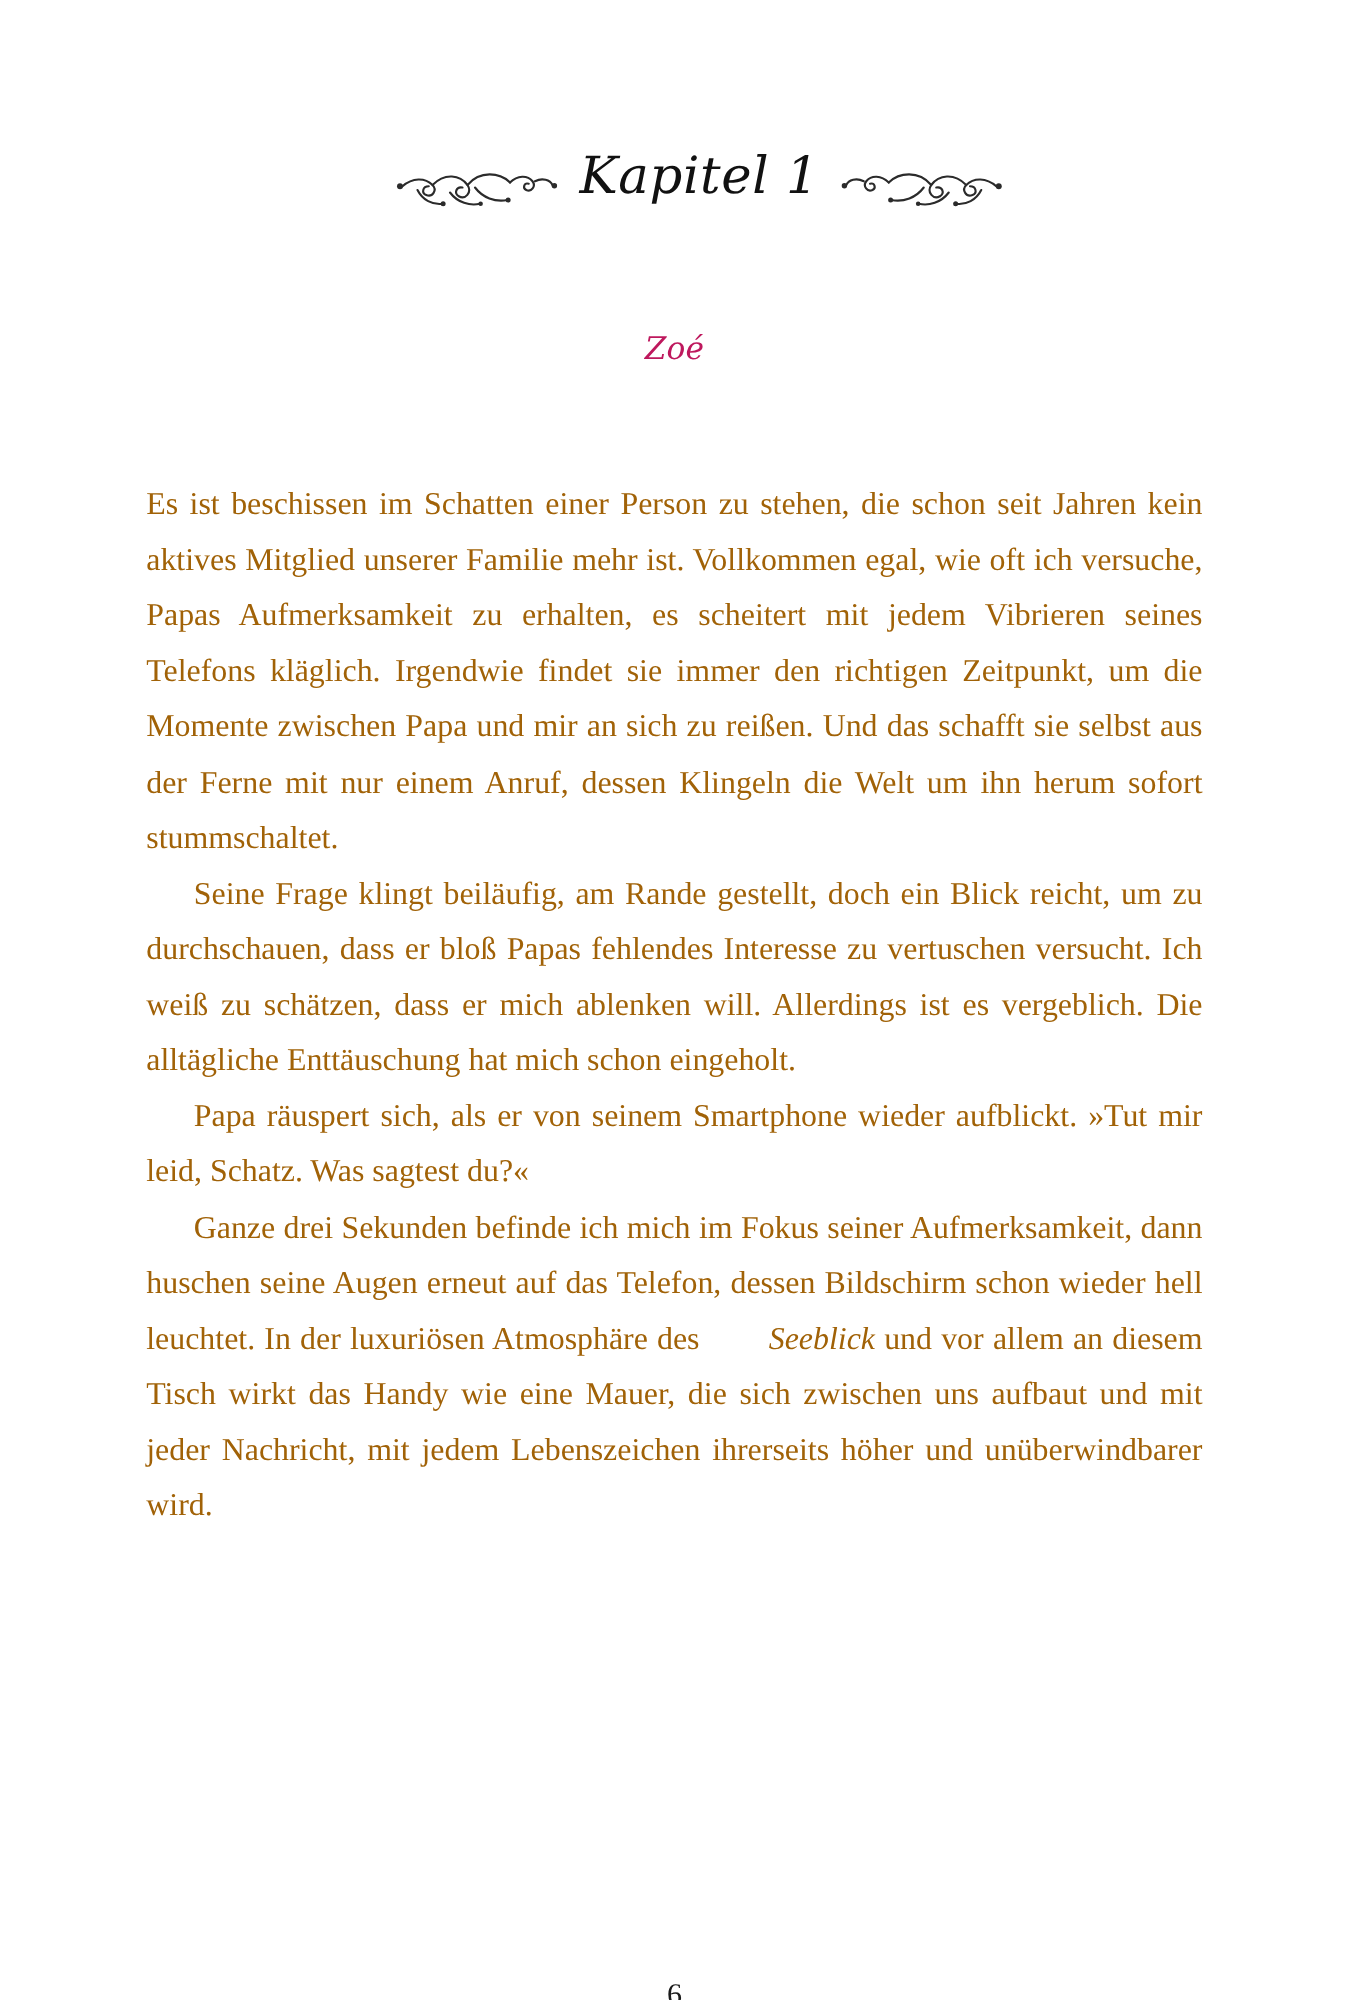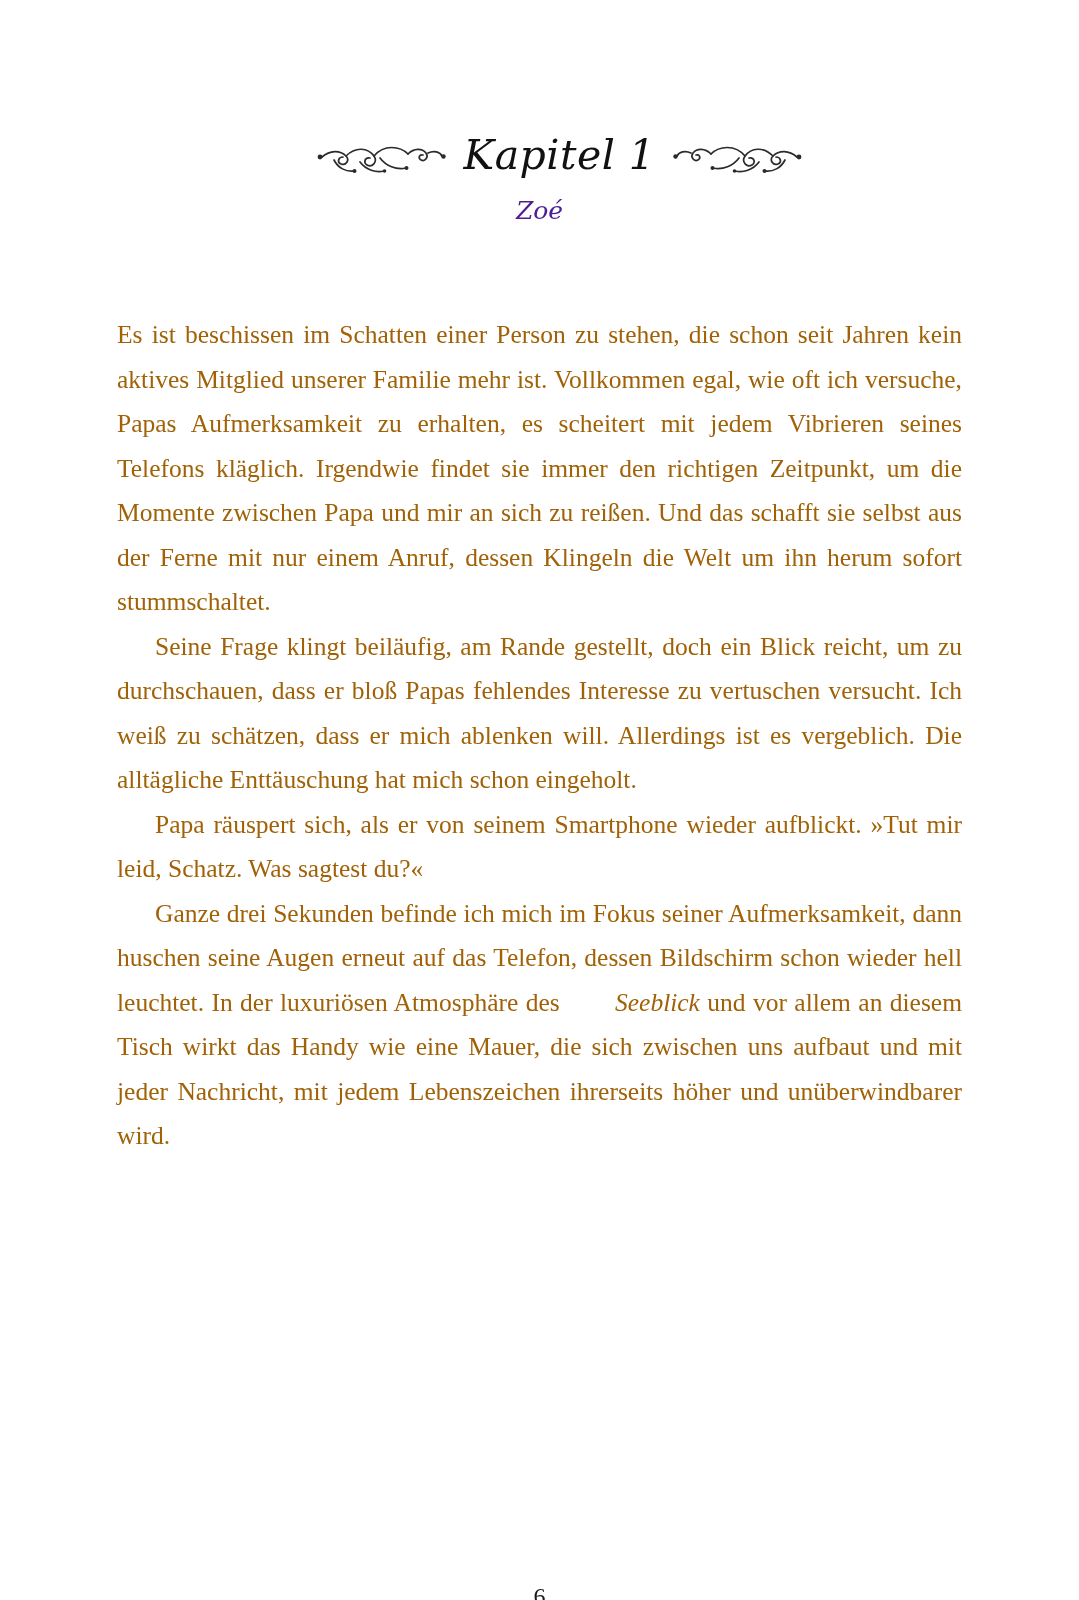--- a/index.html
+++ b/index.html
@@ -20,21 +20,20 @@
     width: 1079px;
     height: 1600px;
     padding: 0;
     position: relative;
   }
 
   
   .chapter-head {
     margin-top: 118px;
     display: flex;
-    align-items: center;
     justify-content: center;
     gap: 18px;
     height: 78px;
     padding-left: 40px;
   }
   .chapter-title {
     font-family: "DejaVu Serif", "Liberation Serif", serif;
     font-style: italic;
     font-size: 41px;
     letter-spacing: 0.5px;
@@ -42,25 +41,26 @@
     white-space: nowrap;
     transform: translateY(-2px);
   }
   .flourish {
     display: block;
   }
   .flourish svg { display: block; }
 
   
   .pov {
+    margin-top: 68px;
     text-align: center;
     font-family: "DejaVu Serif", "Liberation Serif", serif;
     font-style: italic;
     font-size: 25px;
-    color: #4c1d95;
+    color: #be185d;
   }
 
   
   .body-text {
     margin: 88px auto 0 auto;
     width: 845px;
     font-size: 25.5px;
     line-height: 44.5px;
     text-align: justify;
     text-justify: inter-word;

